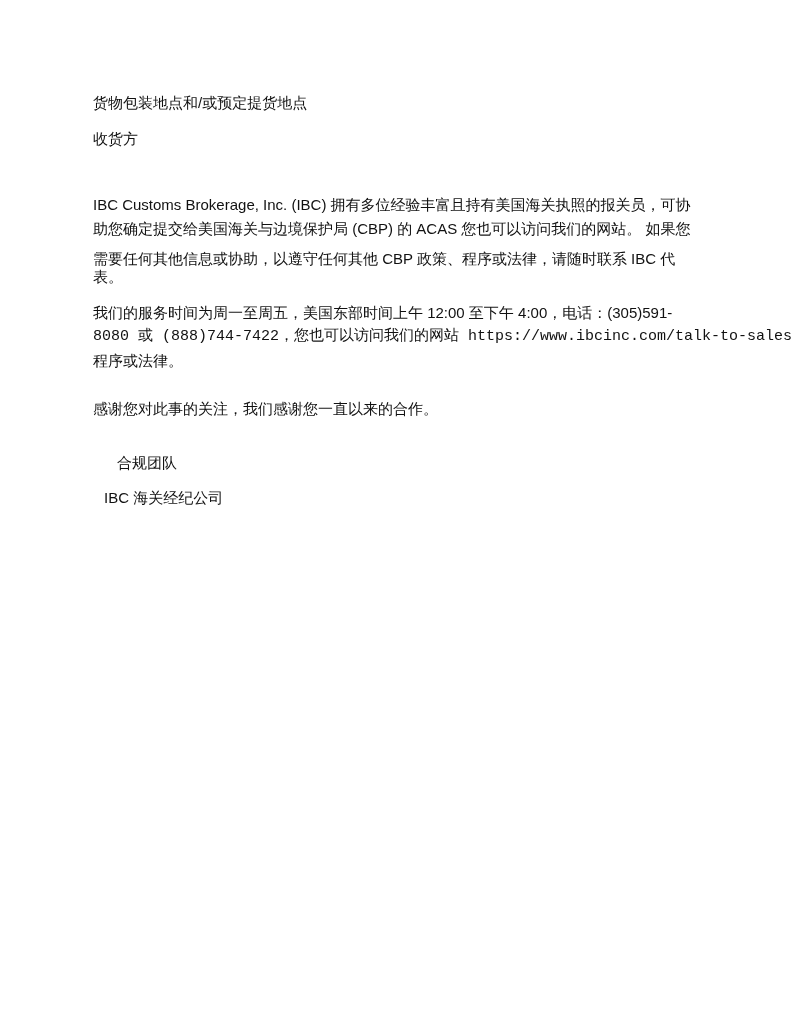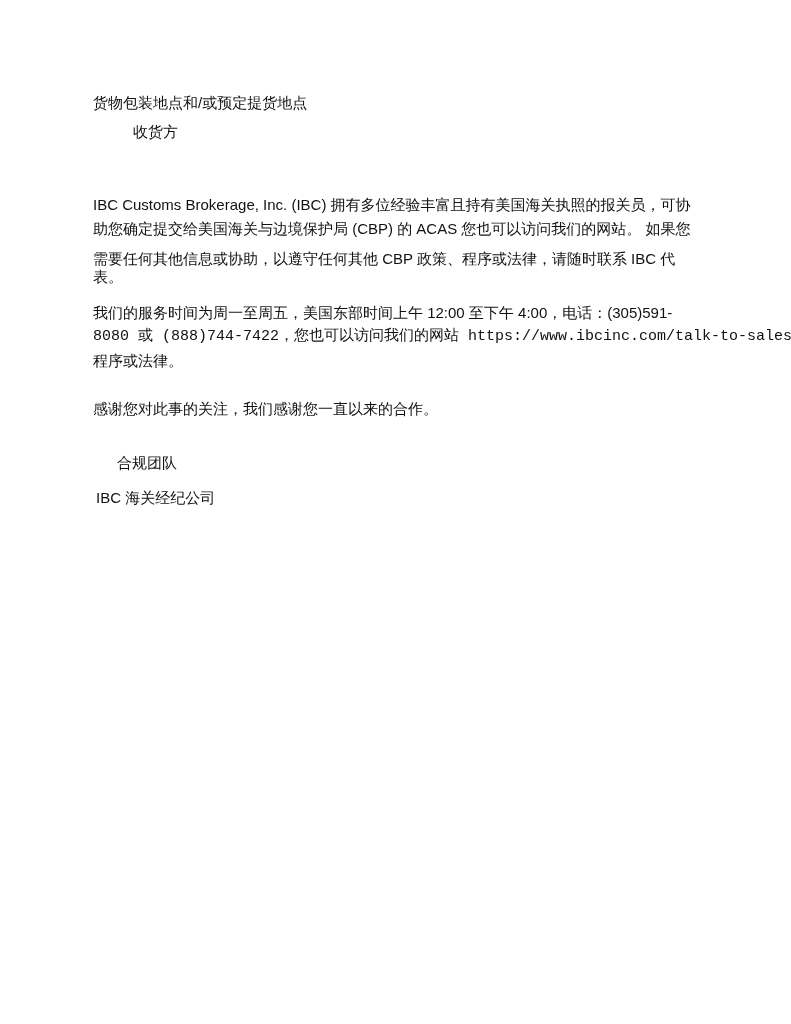--- a/index.html
+++ b/index.html
@@ -24,29 +24,29 @@
       background: #ffffff;
     }
     .line {
       position: absolute;
       left: 93px;
       font-size: 15px;
       line-height: 20px;
       white-space: nowrap;
       letter-spacing: 0px;
     }
-    .sig2 { left: 96px; }
+    .sig2 { left: 104px; }
   </style>
 </head>
 <body>
 
 <div class="page">
 
   <div class="line" style="top:93px;">货物包装地点和/或预定提货地点</div>
-  <div class="line" style="top:122px;margin-left:40px;">收货方</div>
+  <div class="line" style="top:129px;">收货方</div>
 
   <div>
     <div class="line" style="top:195px;">IBC Customs Brokerage, Inc. (IBC) 拥有多位经验丰富且持有美国海关执照的报关员，可协</div>
     <div class="line" style="top:219px;">助您确定提交给美国海关与边境保护局 (CBP) 的 ACAS 您也可以访问我们的网站。 如果您</div>
     <div class="line" style="top:249px;">需要任何其他信息或协助，以遵守任何其他 CBP 政策、程序或法律，请随时联系 IBC 代</div>
     <div class="line" style="top:267px;">表。</div>
   </div>
 
   <div>
     <div class="line" style="top:303px;">我们的服务时间为周一至周五，美国东部时间上午 12:00 至下午 4:00，电话：(305)591-</div>

